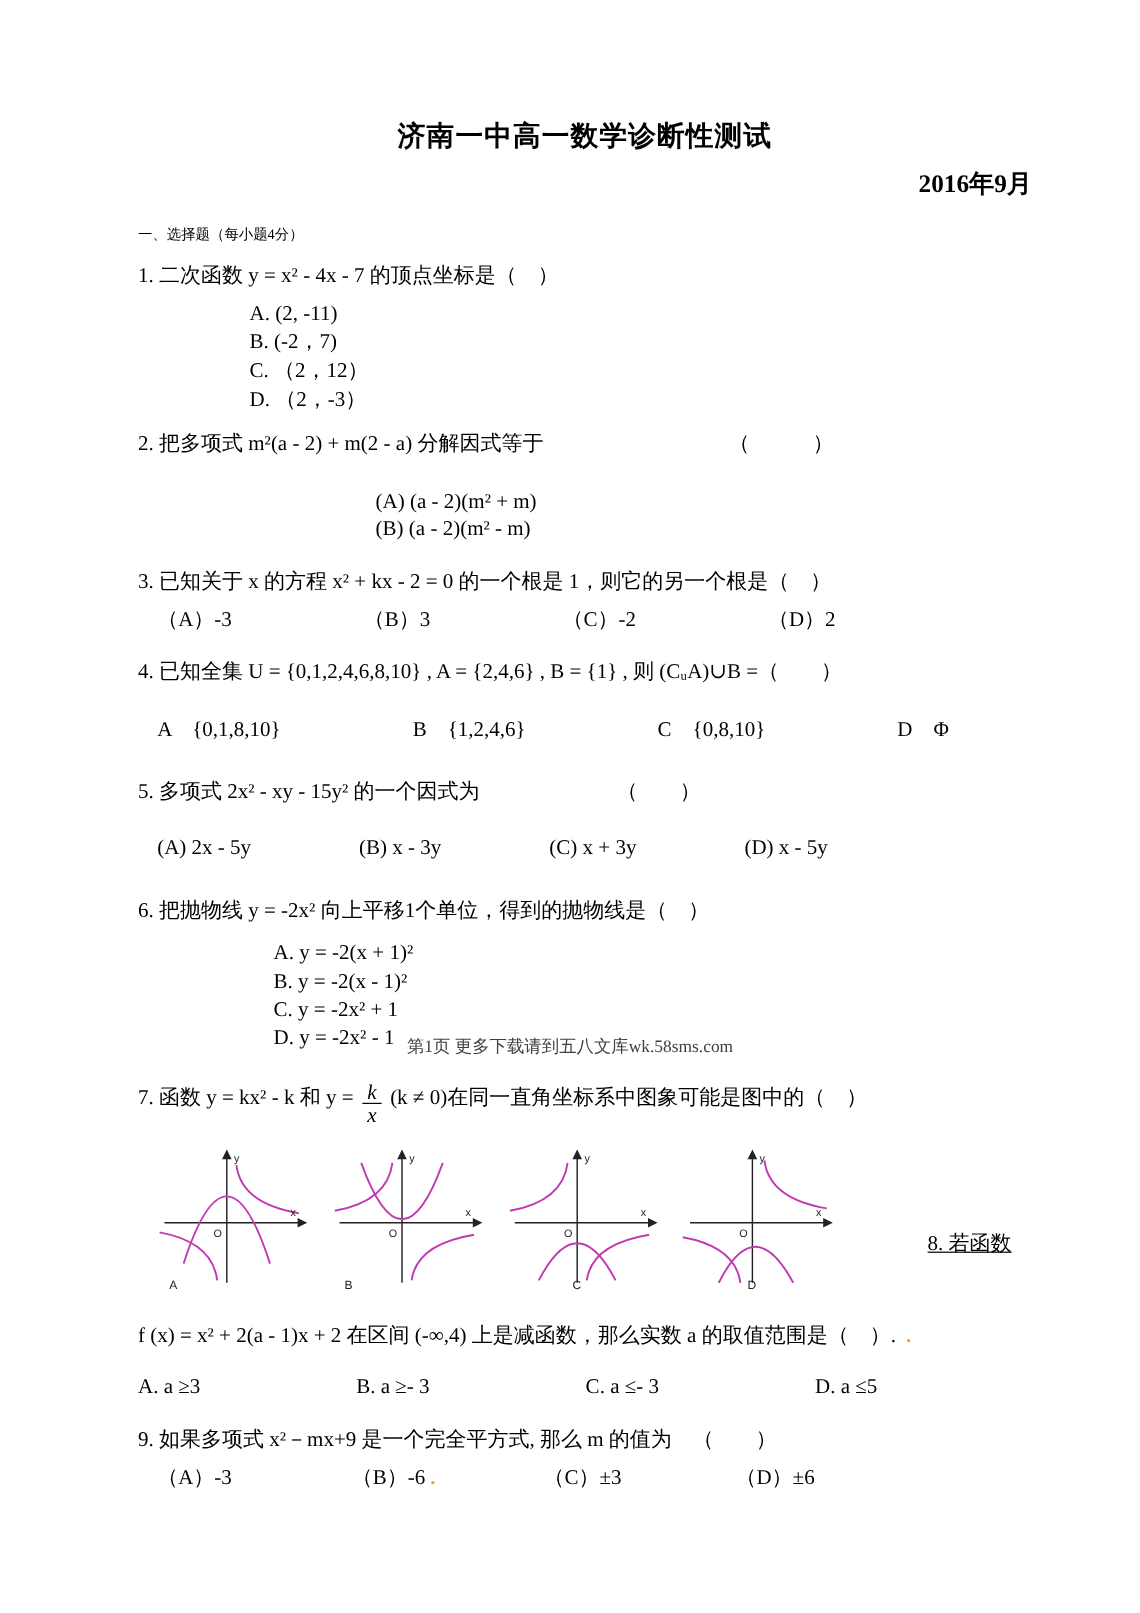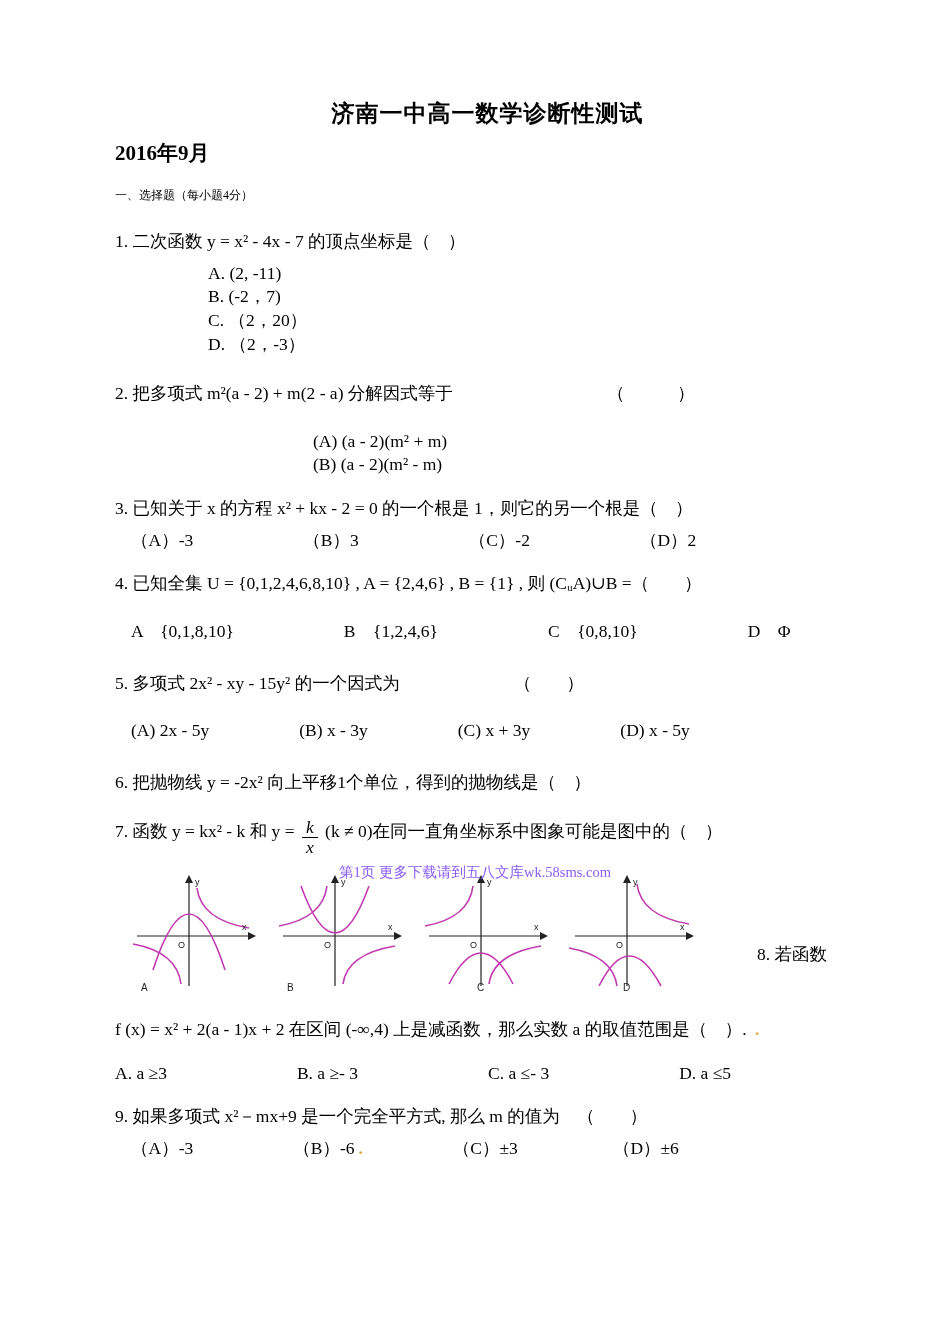--- a/index.html
+++ b/index.html
@@ -16,27 +16,27 @@
     width: 950px; height: 960px;
     padding: 98px 90px 0 115px;
   }
   .title {
     text-align: center;
     font-size: 23px;
     font-weight: bold;
     letter-spacing: 1px;
   }
   .date {
-    text-align: left;
+    text-align: right;
     font-size: 21px;
     font-weight: bold;
     margin-top: 10px;
   }
   .section { margin-top: 20px; font-size: 12px; }
-  .row { margin-top: 26px; line-height: 1.35; }
+  .row { margin-top: 14px; line-height: 1.35; }
   .stem { }
   .opts { display: flex; align-items: baseline; }
   .indent { padding-left: 38px; flex-direction: column; }
   .indent-sm { padding-left: 16px; }
   .g55 > span + span { margin-left: 55px; }
   .g75 > span + span { margin-left: 75px; }
   .g90 > span + span { margin-left: 90px; }
   .g110 > span + span { margin-left: 110px; text-align: center; }
   .g130 > span + span { margin-left: 130px; }
   .g160 > span + span { margin-left: 160px; }
@@ -57,28 +57,28 @@
   }
   .frac .num { display: block; border-bottom: 1px solid #000; padding: 0 4px; }
   .frac .den { display: block; padding: 0 4px; }
   .graphs {
     display: flex;
     align-items: flex-start;
     margin-top: 16px;
     padding-left: 12px;
   }
   .graphs svg { display: block; margin-right: 14px; }
-  .q8-intro { align-self: flex-end; margin-left: 46px; margin-bottom: 28px; white-space: nowrap; }
+  .q8-intro { align-self: flex-end; margin-left: 62px; margin-bottom: 28px; white-space: nowrap; text-decoration: underline; }
   .odot { color: #e8a33d; font-weight: bold; margin-left: 4px; }
   .footer {
     position: absolute;
     left: 0; right: 0; bottom: 78px;
     text-align: center;
     font-size: 14.5px;
-    color: #8b5cf6;
+    color: #404040;
   }
   .axis-line { stroke: #222; stroke-width: 1.2; }
   .axis-arrow { fill: #222; }
   .curve { stroke: #c23ab0; stroke-width: 1.6; fill: none; }
   .glabel { font-size: 9px; fill: #222; font-family: "Liberation Sans", sans-serif; }
   .gletter { font-size: 10px; fill: #222; font-family: "Liberation Sans", sans-serif; }
 </style>
 </head>
 <body>
 
@@ -87,21 +87,21 @@
   <div class="title">济南一中高一数学诊断性测试</div>
   <div class="date">2016年9月</div>
 
   <div class="section">一、选择题（每小题4分）</div>
 
   <div class="row">
     <div class="stem">1. 二次函数 y = x² - 4x - 7 的顶点坐标是（　）</div>
     <div class="opts indent g55 mt8">
       <span>A. (2, -11)</span>
       <span>B. (-2，7)</span>
-      <span>C. （2，20）</span>
+      <span>C. （2，12）</span>
       <span>D. （2，-3）</span>
     </div>
   </div>
 
   <div class="row">
     <div class="stem">
       <span>2. 把多项式</span>
       <span>m²(a - 2) + m(2 - a)</span>
       <span>分解因式等于</span>
       <span class="paren-far">（　　　）</span>
@@ -140,20 +140,26 @@
     <div class="opts indent-sm g90 mt24">
       <span>(A) 2x - 5y</span>
       <span>(B) x - 3y</span>
       <span>(C) x + 3y</span>
       <span>(D) x - 5y</span>
     </div>
   </div>
 
   <div class="row mt28">
     <div class="stem">6.  把抛物线 y = -2x² 向上平移1个单位，得到的抛物线是（　）</div>
+    <div class="opts indent g75 mt12">
+      <span>A.  y = -2(x + 1)²</span>
+      <span>B.  y = -2(x - 1)²</span>
+      <span>C.  y = -2x² + 1</span>
+      <span>D.  y = -2x² - 1</span>
+    </div>
   </div>
 
   <div class="row mt24">
     <div class="stem">
       <span>7. 函数 y = kx² - k  和  y =</span>
       <span class="frac">
         <span class="num">k</span>
         <span class="den">x</span>
       </span>
       <span>(k ≠ 0)在同一直角坐标系中图象可能是图中的（　）</span>

